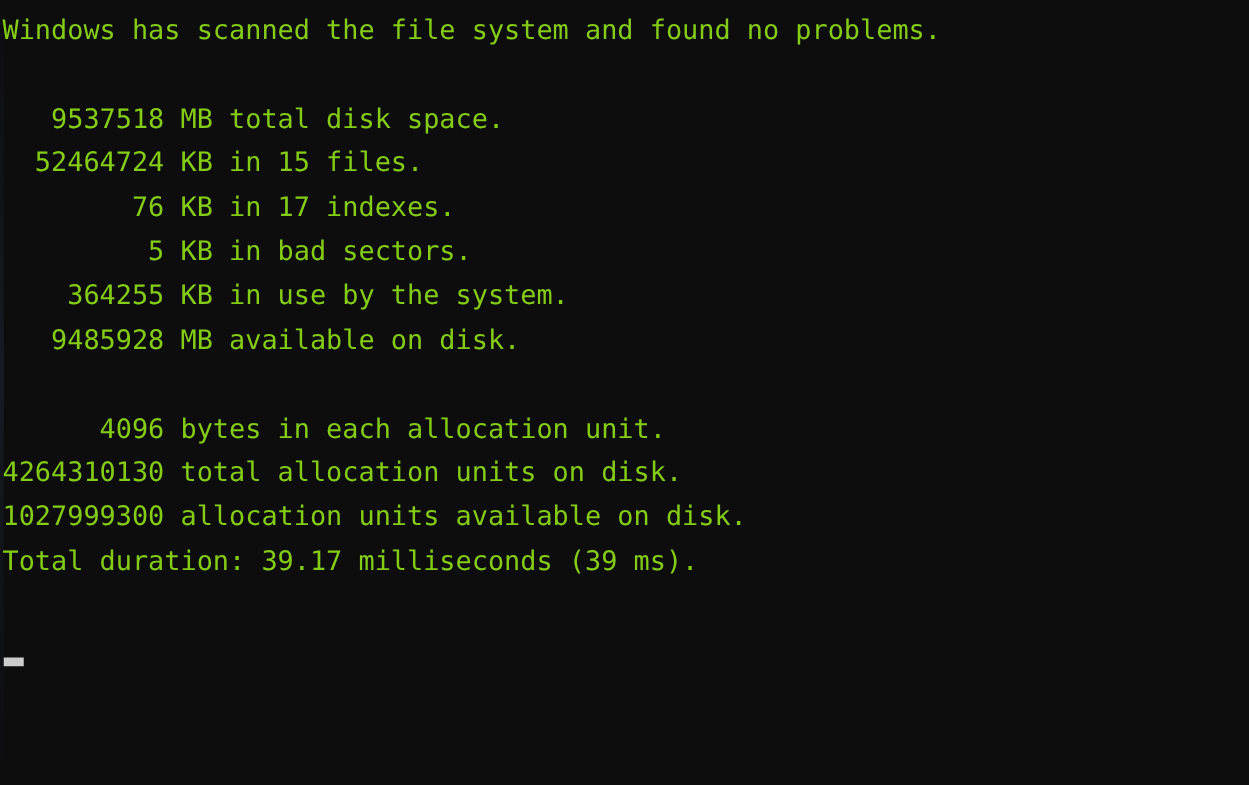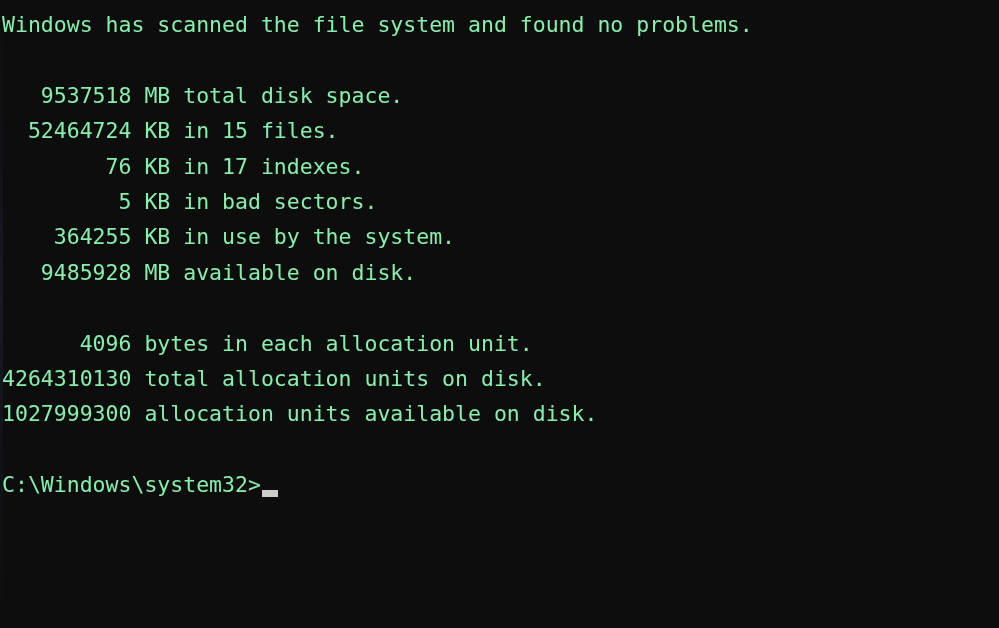--- a/index.html
+++ b/index.html
@@ -9,21 +9,21 @@
   }
   #terminal {
     position: relative;
     width: 999px;
     height: 628px;
     background: #0d0d0e;
     overflow: hidden;
     font-family: "DejaVu Sans Mono", "Liberation Mono", monospace;
     font-size: 21.5px;
     line-height: 35.4px;
-    color: #86efac;
+    color: #84cc16;
     letter-spacing: 0px;
   }
   
   #left-edge {
     position: absolute;
     left: 0;
     top: 0;
     width: 3px;
     height: 100%;
     background: linear-gradient(to bottom,
@@ -97,22 +97,22 @@
     <div class="line">   9485928 MB available on disk.</div>
 
     <div class="line blank"></div>
 
     <div class="line">      4096 bytes in each allocation unit.</div>
 
     <div class="line">4264310130 total allocation units on disk.</div>
 
     <div class="line">1027999300 allocation units available on disk.</div>
 
+    <div class="line">Total duration: 39.17 milliseconds (39 ms).</div>
 
     <div class="line blank"></div>
 
     <div id="prompt-line">
-      <span id="prompt-text">C:\Windows\system32&gt;</span>
       <span id="cursor"></span>
     </div>
 
   </div>
 </div>
 
 </body></html>

